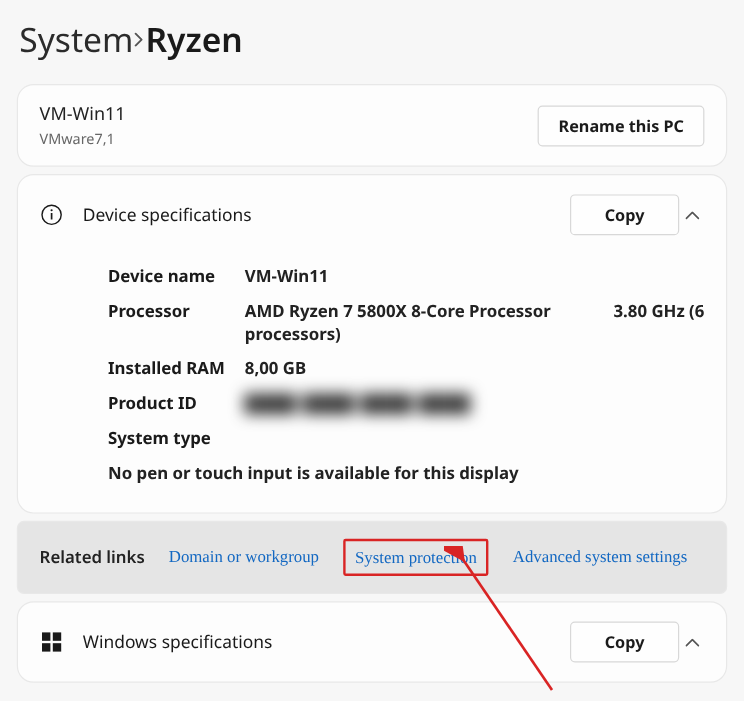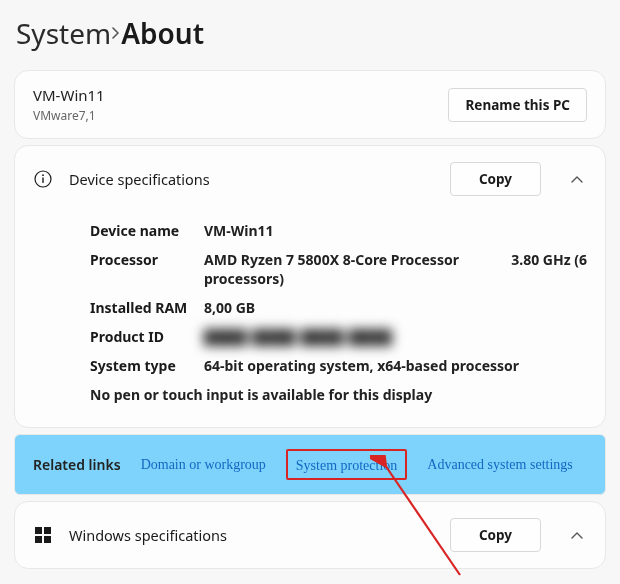--- a/index.html
+++ b/index.html
@@ -51,21 +51,21 @@
     align-items: center;
     padding: 16px 18px;
     gap: 16px;
   }
   .section-header .icon-wrap {
     width: 20px;
     display: flex;
     justify-content: center;
   }
   .section-header .title { flex: 1; font-size: 14.5px; }
-  .section-header .actions { display: flex; align-items: center; gap: 26px; }
+  .section-header .actions { display: flex; align-items: center; gap: 1px; }
   .chev-up { font-size: 12px; color: #555; cursor: pointer; padding: 4px; }
   .spec-body {
     padding: 4px 18px 18px 75px;
     font-weight: bold;
   }
   .spec-row {
     display: flex;
     align-items: flex-start;
     padding: 5px 0;
     font-size: 14px;
@@ -73,21 +73,21 @@
   .spec-row .label { width: 114px; flex-shrink: 0; color: #1a1a1a; }
   .spec-row .value { flex: 1; color: #222; padding-right: 8px; }
   .spec-row .extra { color: #222; white-space: nowrap; }
   .blur {
     filter: blur(6px);
     user-select: none;
     color: #999;
     letter-spacing: 1px;
   }
   .related {
-    background: #7dd3fc;
+    background: #e5e5e5;
     border: 1px solid #e8e8e8;
     border-radius: 6px;
     margin: 0 14px 6px;
     padding: 14px 18px;
     display: flex;
     align-items: center;
     gap: 20px;
     font-size: 14px;
   }
   .related .rl-label { font-weight: 600; color: #222; }
@@ -108,21 +108,21 @@
 </head>
 <body>
 
 <div class="breadcrumb">
   <span class="parent">System</span>
   <span class="chevron">
     <svg width="10" height="12" viewBox="0 0 10 12">
         <path d="M2 1 L7 6 L2 11" stroke="#555" stroke-width="1.6" fill="none" stroke-linecap="round" stroke-linejoin="round"></path>
       </svg>
   </span>
-  <span class="current">About</span>
+  <span class="current">Ryzen</span>
 </div>
 
 <div class="card">
   <div class="pc-name-row">
     <div class="names">
       <div class="pc-name">VM-Win11</div>
       <div class="pc-sub">VMware7,1</div>
     </div>
     <button class="btn">Rename this PC</button>
   </div>
@@ -160,21 +160,20 @@
     <div class="spec-row">
       <div class="label">Installed RAM</div>
       <div class="value">8,00 GB</div>
     </div>
     <div class="spec-row">
       <div class="label">Product ID</div>
       <div class="value blur">████ ████ ████ ████</div>
     </div>
     <div class="spec-row">
       <div class="label">System type</div>
-      <div class="value">64-bit operating system, x64-based processor</div>
     </div>
     <div class="spec-row">
       <div class="value">No pen or touch input is available for this display</div>
     </div>
   </div>
 </div>
 
 <div class="related">
   <span class="rl-label">Related links</span>
   <a>Domain or workgroup</a>

